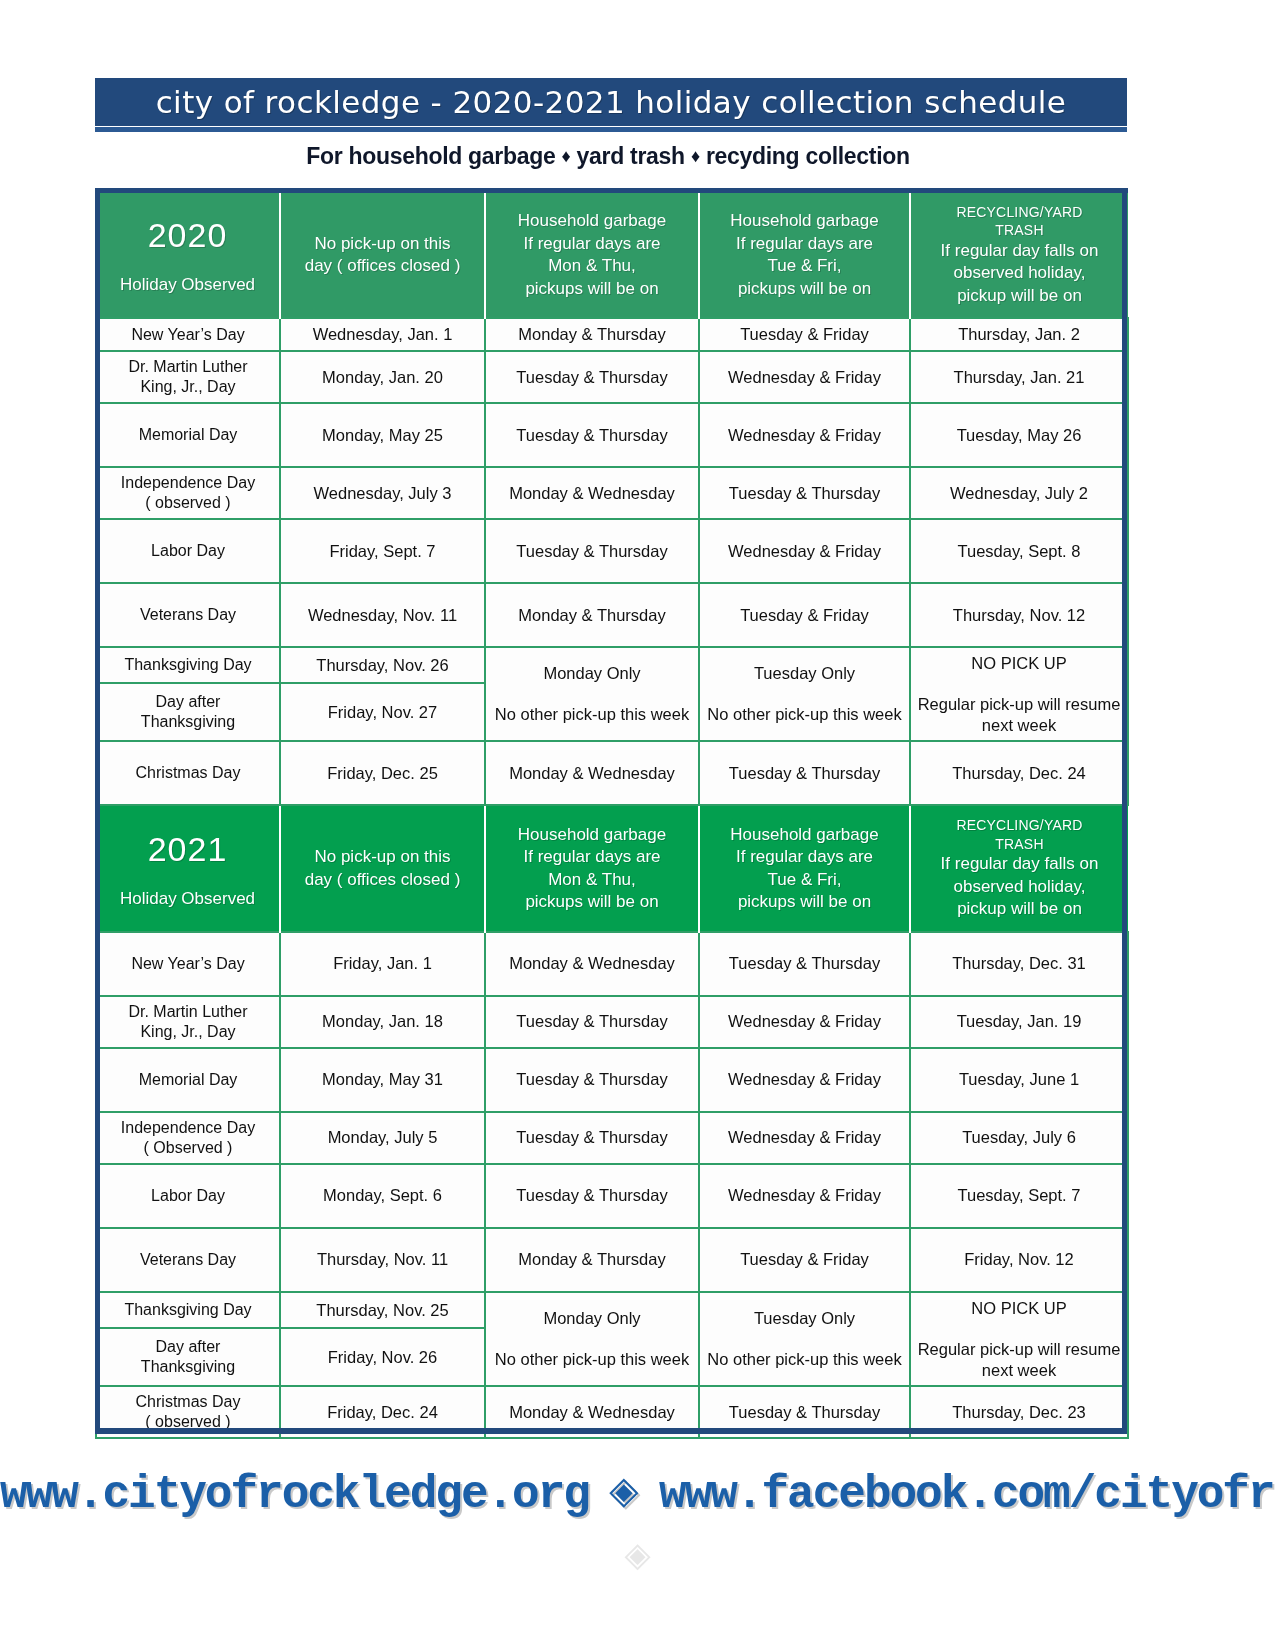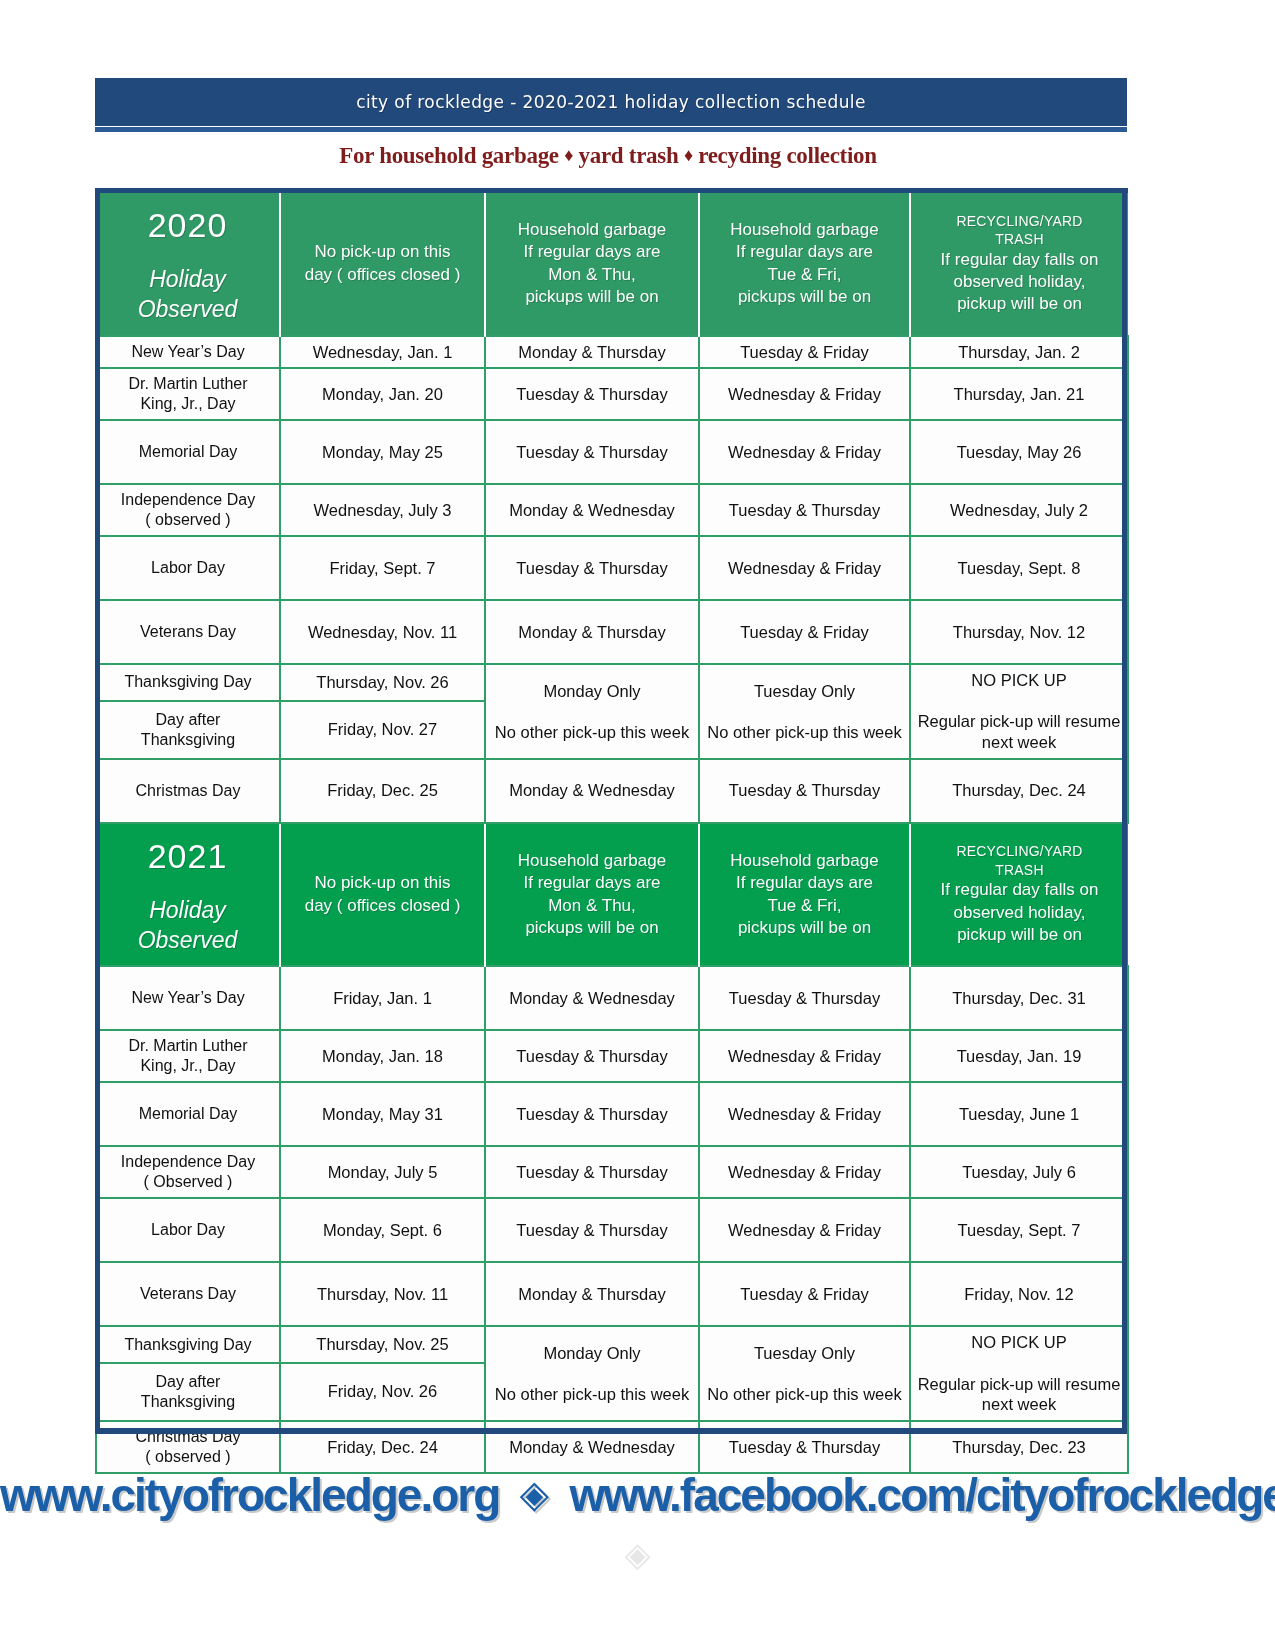--- a/index.html
+++ b/index.html
@@ -30,21 +30,21 @@
     height: 48px;
     background: #22497c;
     border-bottom: 4px solid #1d3f6e;
     display: flex;
     align-items: center;
     justify-content: center;
   }
   .title-bar .title-text {
     color: #ffffff;
     font-family: "DejaVu Sans", sans-serif;
-    font-size: 17px;
+    font-size: 31px;
     letter-spacing: 0.4px;
     font-weight: 400;
     text-shadow: 1px 1px 0 rgba(0,0,0,0.25);
     white-space: nowrap;
   }
   .title-rule {
     position: absolute;
     left: 95px;
     top: 126px;
     width: 1032px;
@@ -53,25 +53,25 @@
     border-top: 1px solid #ffffff;
   }
 
   
   .subtitle {
     position: absolute;
     left: 0;
     top: 143px;
     width: 1216px;
     text-align: center;
-    font-family: Liberation Serif, serif;
+    font-family: Liberation Sans, sans-serif;
     font-weight: bold;
     font-size: 23px;
     letter-spacing: -0.3px;
-    color: #7f1d1d;
+    color: #0f172a;
   }
   .subtitle .dia { font-size: 18px; vertical-align: 2px; }
 
   
   .table-wrap {
     position: absolute;
     left: 95px;
     top: 188px;
     width: 1228px;
   }
@@ -117,22 +117,21 @@
   tr.hdr.y2021 td { background: #039f4f; }
   tr.hdr .year {
     display: block;
     font-size: 34px;
     font-weight: 400;
     letter-spacing: 1px;
     margin-bottom: 16px;
   }
   tr.hdr .sub {
     display: block;
-    font-size: 23px;
-    font-style: italic;
+    font-size: 17px;
   }
   tr.hdr .rytitle {
     display: block;
     font-size: 14px;
     letter-spacing: 0.2px;
   }
 
   .hdr-band-2020 { border-top: 5px solid #22497c; }
 
   
@@ -145,21 +144,21 @@
   
   .footer {
     position: absolute;
     left: 0;
     top: 1468px;
     width: 1275px;
     text-align: center;
     white-space: nowrap;
   }
   .footer .url {
-    font-family: Liberation Sans, sans-serif;
+    font-family: Liberation Mono, monospace;
     font-weight: bold;
     font-size: 46px;
     color: #1b5fa8;
     letter-spacing: -2px;
     text-shadow: 2px 2px 0 #c9c9c9;
   }
   .footer .sep {
     display: inline-block;
     font-size: 38px;
     color: #1b5fa8;

